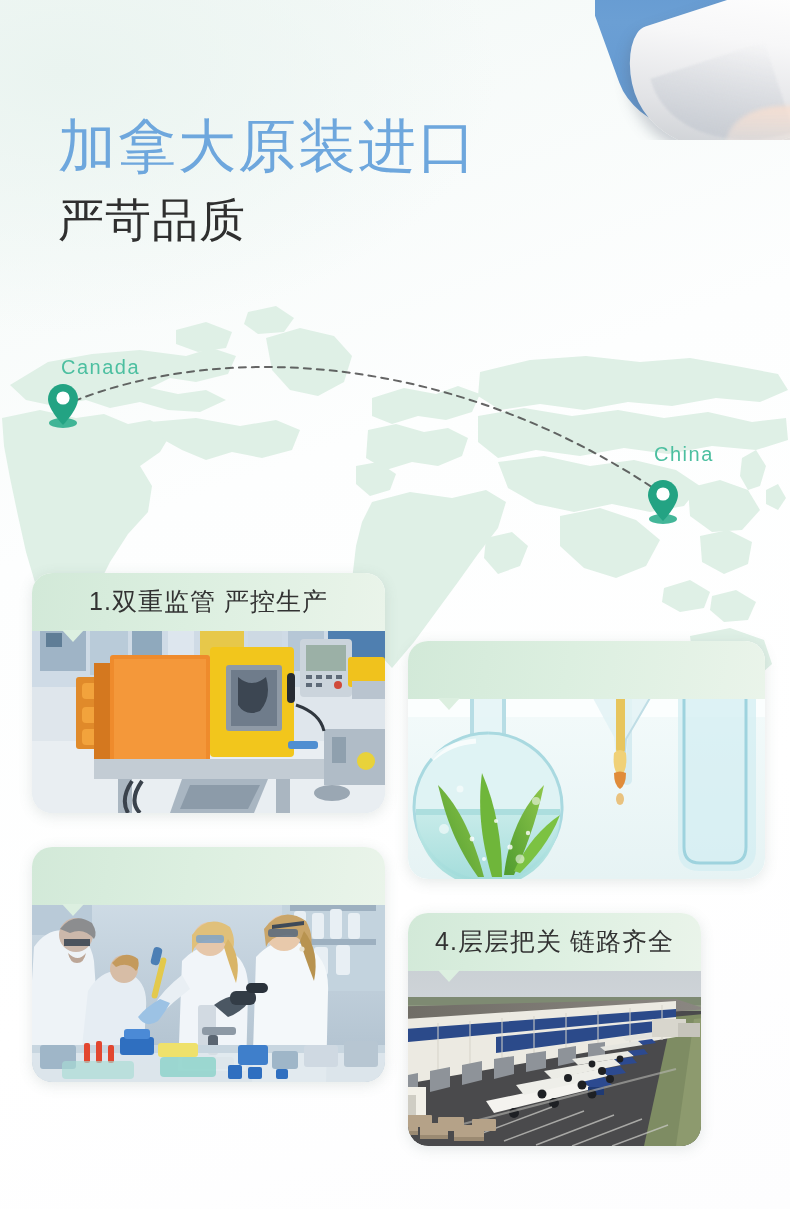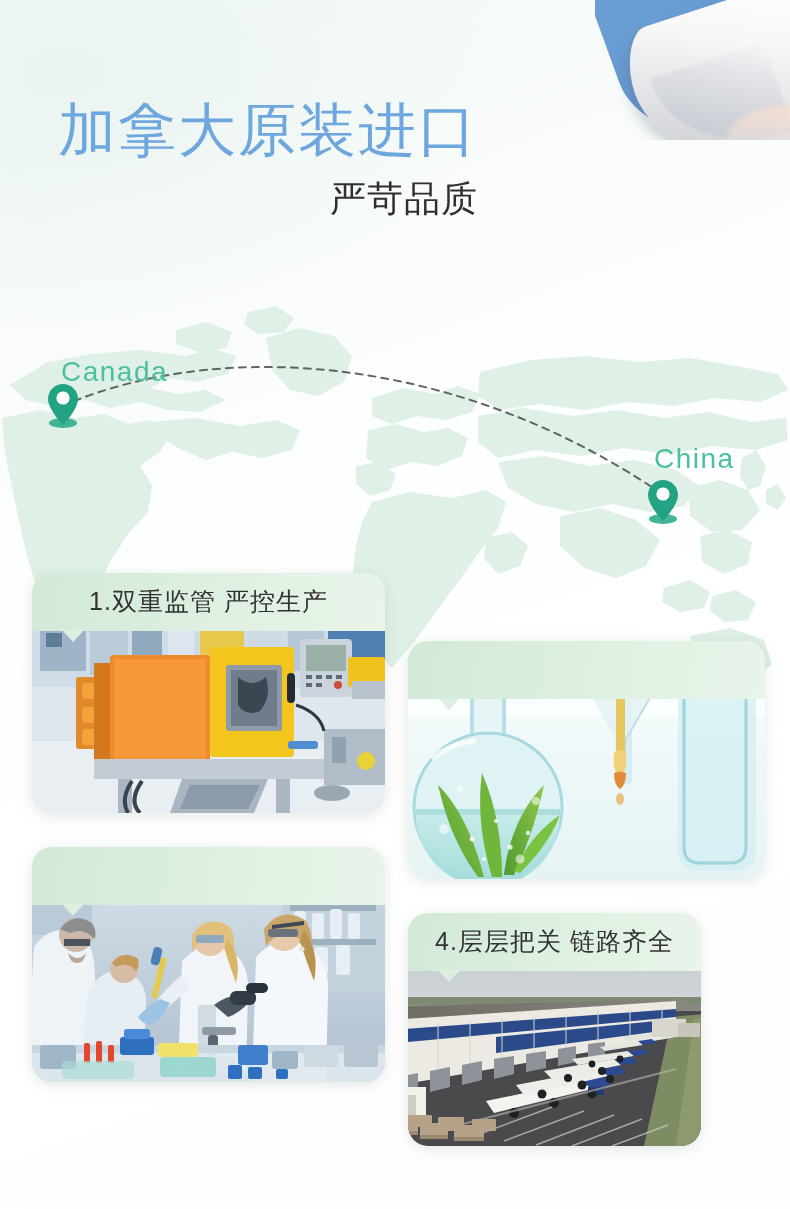--- a/index.html
+++ b/index.html
@@ -59,52 +59,52 @@
   .curl-peach {
     position: absolute;
     bottom: -4px; right: -6px;
     width: 70px; height: 38px;
     background: linear-gradient(180deg, rgba(247,222,207,0.85) 0%, rgba(250,238,230,0.35) 100%);
     border-top-left-radius: 60px 40px;
     filter: blur(2px);
   }
 
   
-  .headings { position: absolute; left: 58px; top: 100px; text-align: right; }
+  .headings { position: absolute; left: 58px; top: 116px; }
   .title-main {
     font-size: 58px;
     line-height: 1.05;
     letter-spacing: 2px;
     color: #6ea7dd;
     font-weight: 400;
     white-space: nowrap;
   }
   .title-sub {
     margin-top: 18px;
-    font-size: 36px;
+    font-size: 46px;
     line-height: 1.1;
     letter-spacing: 1px;
     color: #2f2f2f;
     font-weight: 400;
     white-space: nowrap;
   }
 
   
   .map-layer {
     position: absolute;
     left: 0; top: 290px;
     width: 790px; height: 420px;
   }
   .map-layer svg { display: block; width: 100%; height: 100%; }
 
   .marker { position: absolute; }
   .marker svg { display: block; overflow: visible; }
   .marker-label {
     position: absolute;
-    font-size: 28px;
+    font-size: 20px;
     letter-spacing: 1.5px;
     color: #4cbfa0;
     font-weight: 400;
     white-space: nowrap;
   }
   #marker-canada { left: 46px; top: 382px; }
   #label-canada  { left: 61px; top: 356px; }
   #marker-china  { left: 646px; top: 478px; }
   #label-china   { left: 654px; top: 443px; }
 

